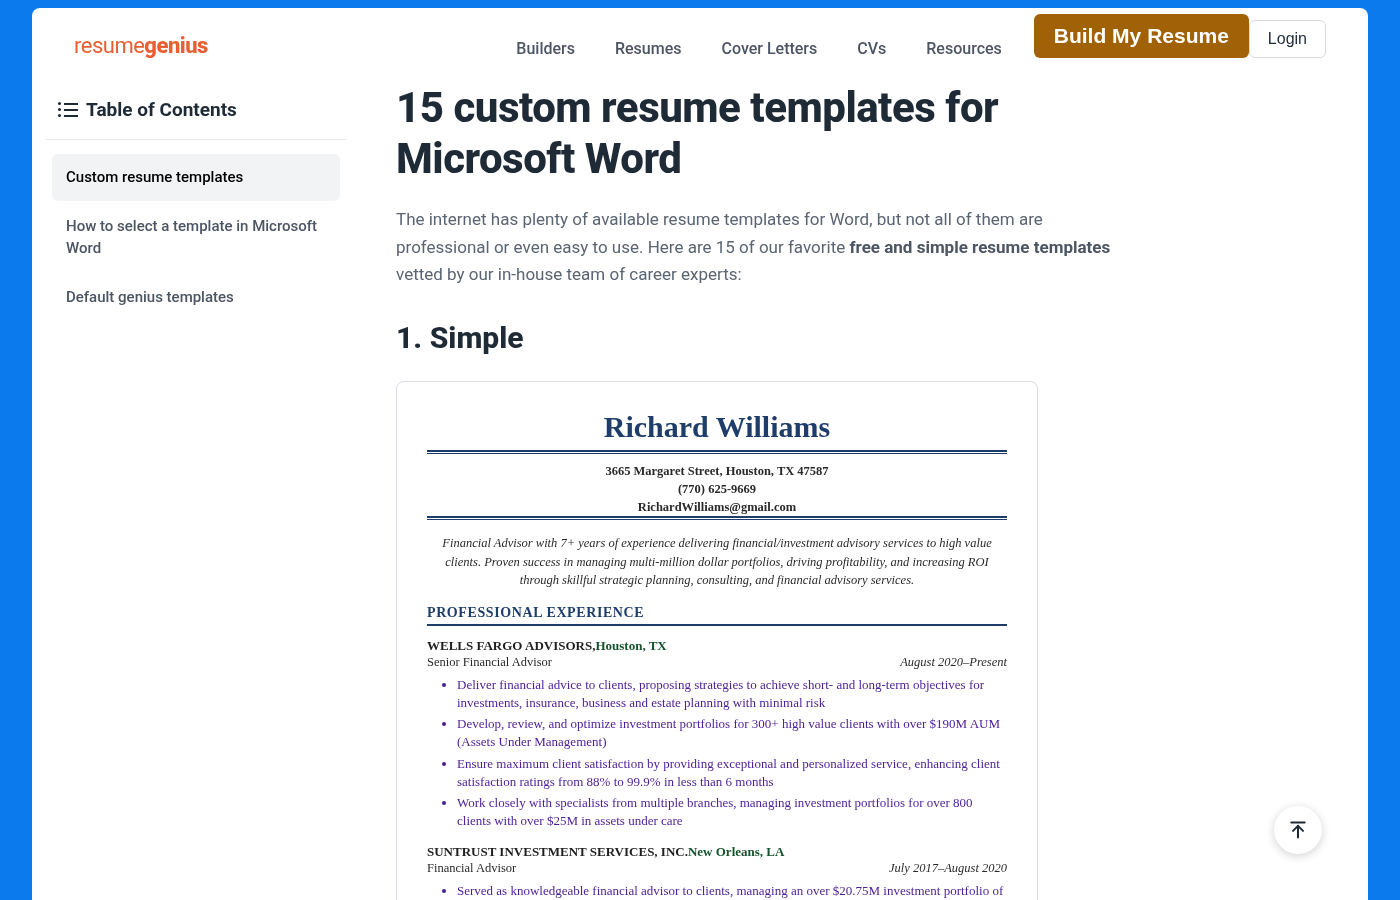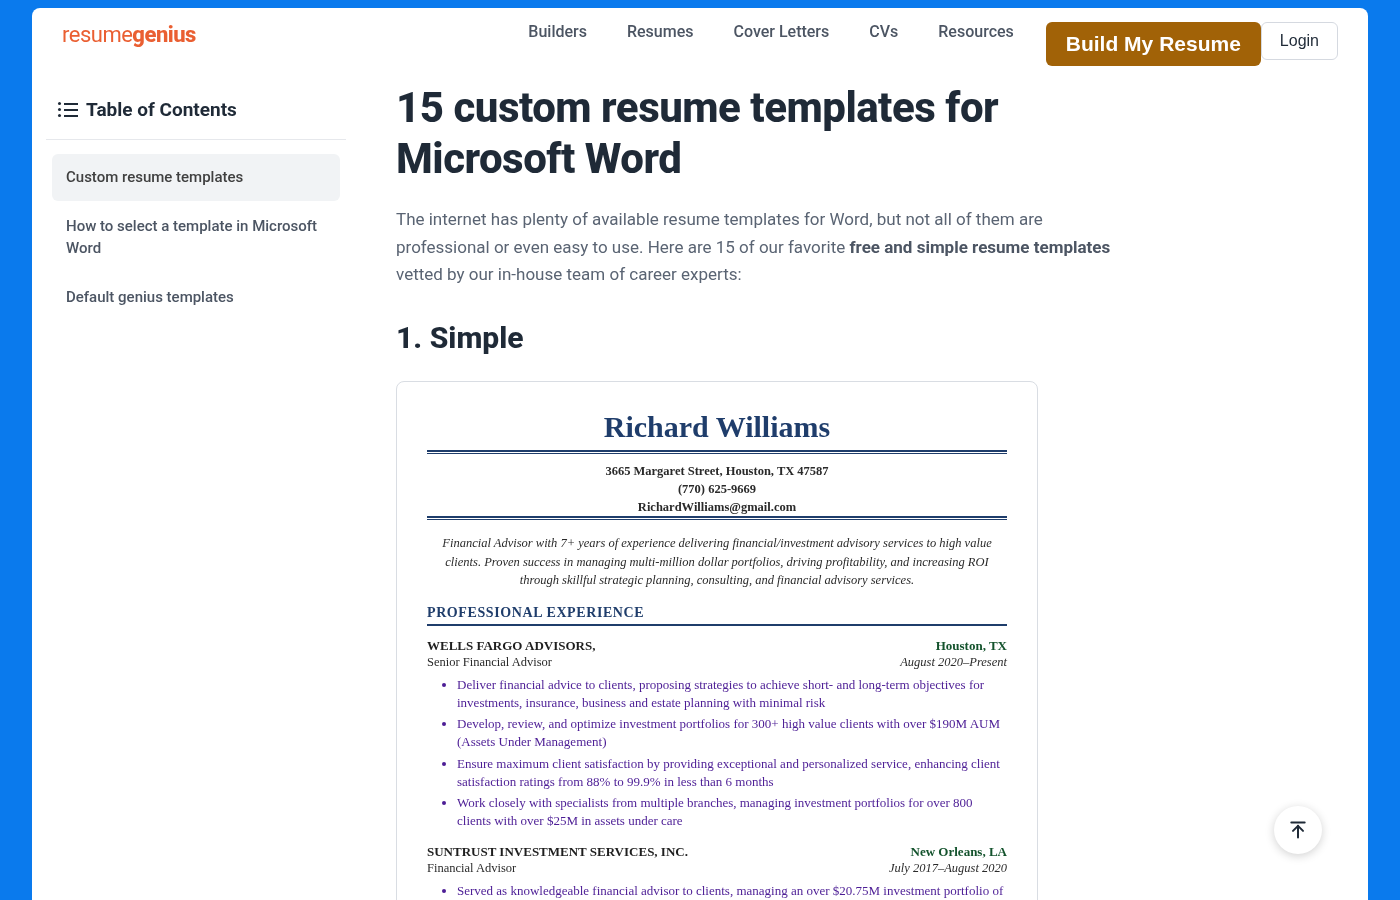--- a/index.html
+++ b/index.html
@@ -12,22 +12,22 @@
 }
 .page-shell {
   background: #fff;
   position: absolute;
   top: 8px; left: 32px; right: 32px; bottom: 0;
   border-radius: 8px 8px 0 0;
   overflow: hidden;
 }
 .topbar {
   display: flex;
-  align-items: flex-start;
-  padding: 14px 30px;
+  align-items: flex-end;
+  padding: 14px 42px;
   height: 64px;
 }
 .logo { font-size: 22px; font-weight: 700; letter-spacing: -0.5px; }
 .logo .a { color: #ea5f32; font-weight: 400; }
 .logo .b { color: #ea5f32; font-weight: 800; }
 .nav {
   display: flex;
   gap: 40px;
   margin-left: auto;
   margin-right: 32px;
@@ -101,21 +101,21 @@
 .toc-item {
   padding: 12px 14px;
   font-size: 15px;
   color: #4c5563;
   font-weight: 500;
   border-radius: 6px;
   margin: 2px 6px;
   cursor: pointer;
   line-height: 1.5;
 }
-.toc-item.active { background: #f1f3f5; color: #404040; }
+.toc-item.active { background: #f1f3f5; color: #000000; }
 .main {
   flex: 1;
   padding-left: 50px;
   padding-right: 200px;
   overflow: hidden;
 }
 .h1 {
   font-size: 42px;
   font-weight: 800;
   color: #1f2a37;
@@ -171,21 +171,21 @@
   line-height: 1.45;
 }
 .section-title {
   font-size: 14px;
   font-weight: 700;
   color: #1f3d6b;
   letter-spacing: 0.6px;
   margin-bottom: 3px;
 }
 .section-rule { margin-bottom: 12px; }
-.job-head { display: flex; justify-content: space-between; font-size: 13px; }
+.job-head { display: flex; justify-content: flex-start; font-size: 13px; }
 .job-left { font-weight: 700; color: #1f1f1f; }
 .job-right { font-weight: 700; color: #14532d; }
 .job-sub { display: flex; justify-content: space-between; font-size: 12.5px; margin-top: 1px; }
 .job-role { color: #2a2a2a; }
 .job-dates { font-style: italic; color: #2a2a2a; }
 .bullets { margin: 6px 0 14px 0; padding-left: 30px; }
 .bullets li { font-size: 13px; line-height: 1.4; color: #4c1d95; margin-bottom: 3px; list-style: disc; }
 .scroll-top {
   position: absolute;
   right: 46px;

